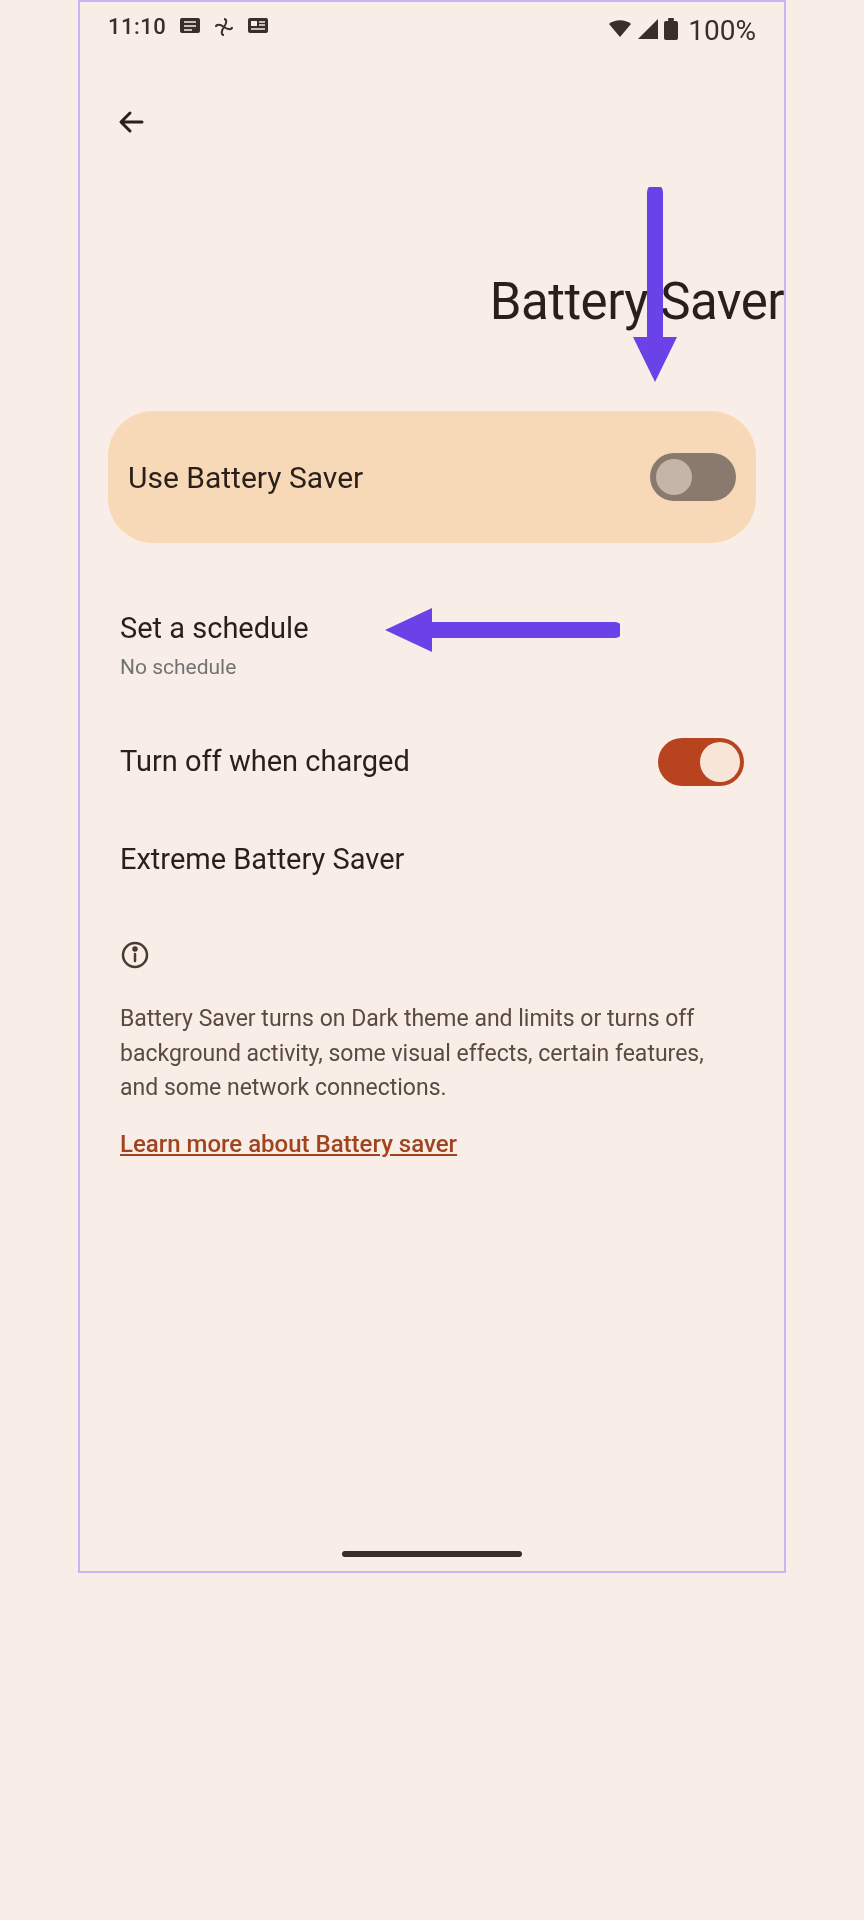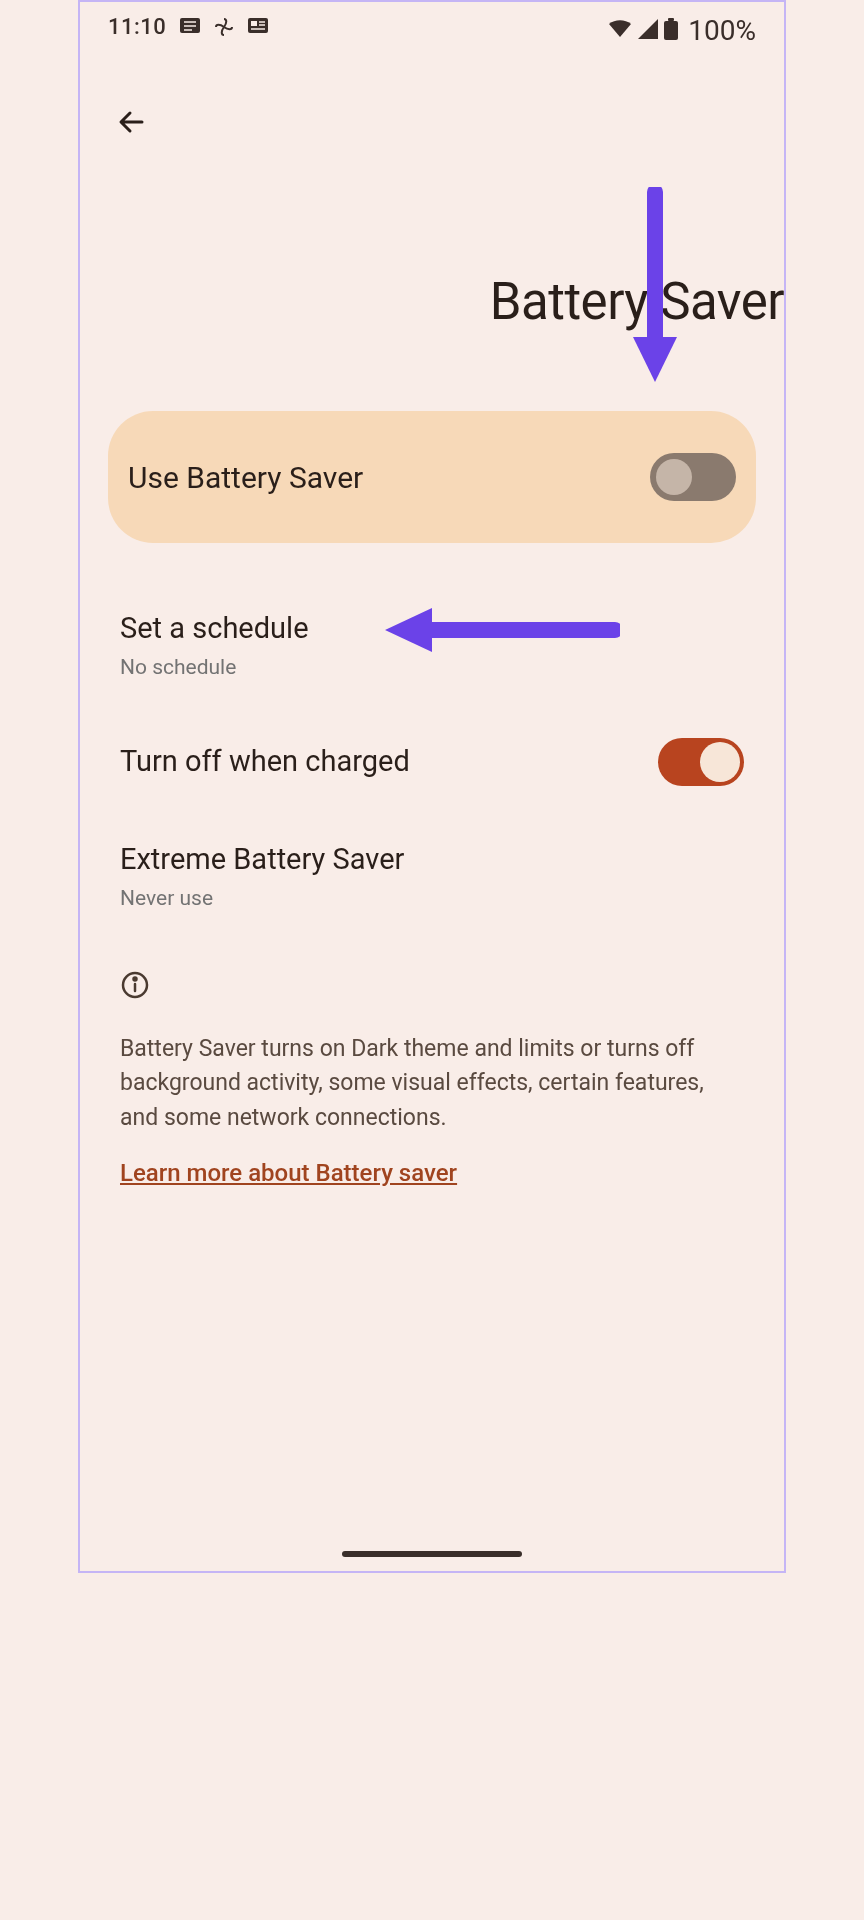--- a/index.html
+++ b/index.html
@@ -256,21 +256,20 @@
 
 <div class="setting-with-toggle">
   <div class="setting-text">
     <div class="setting-title">Turn off when charged</div>
   </div>
   <div class="toggle-on"></div>
 </div>
 
 <div class="setting-item">
   <div class="setting-title">Extreme Battery Saver</div>
-  <div class="setting-subtitle">Never use</div>
 </div>
 
 <div class="info-section">
   <div class="info-icon">
     <svg width="30" height="30" viewBox="0 0 30 30" fill="none" stroke="#4a3a30" stroke-width="2.5">
       <circle cx="15" cy="15" r="12"></circle>
       <circle cx="15" cy="9" r="1.5" fill="#4a3a30"></circle>
       <path d="M15 14v7" stroke-linecap="round"></path>
     </svg>
   </div>

